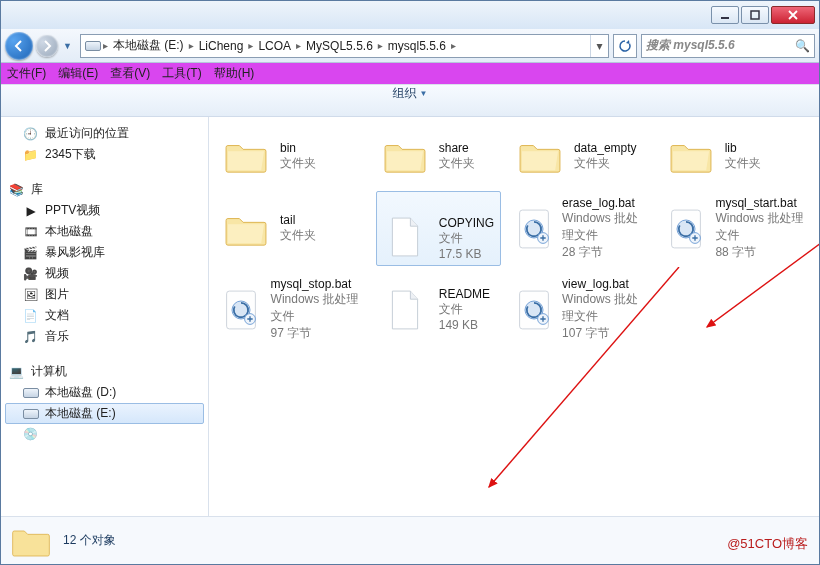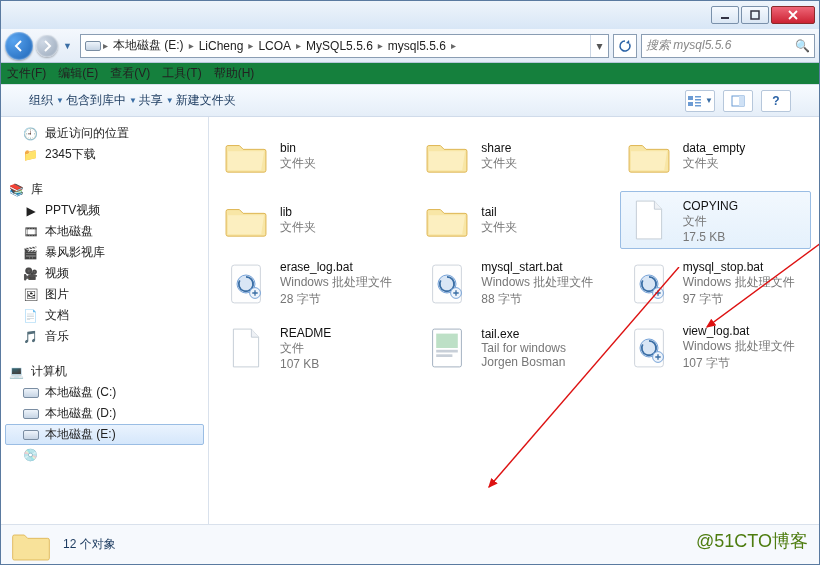--- a/index.html
+++ b/index.html
@@ -11,45 +11,45 @@
 .tbbtn svg{width:10px;height:10px;}
 .navbar{height:34px;background:linear-gradient(#f4f8fd,#e3ecf7);display:flex;align-items:center;padding:0 4px;border-bottom:1px solid #b6c7db;}
 .navback,.navfwd{width:28px;height:28px;border-radius:50%;background:radial-gradient(circle at 30% 30%,#58a4f0,#1d63b4);display:flex;align-items:center;justify-content:center;margin-right:3px;box-shadow:inset 0 0 2px #fff,0 1px 2px rgba(0,0,0,.3);}
 .navfwd{width:22px;height:22px;background:radial-gradient(circle at 30% 30%,#cfd9e6,#98a7b9);}
 .navback svg,.navfwd svg{width:12px;height:12px;fill:#fff;}
 .addr{flex:1;height:24px;background:#fff;border:1px solid #8a9db3;display:flex;align-items:center;margin:0 4px;padding-left:4px;}
 .addr .seg{display:flex;align-items:center;padding:0 3px;color:#222;}
 .addr .chev{color:#666;font-size:10px;padding:0 2px;}
 .addr .drop{margin-left:auto;width:18px;text-align:center;color:#555;border-left:1px solid #cbd6e4;height:100%;display:flex;align-items:center;justify-content:center;}
 .refresh{width:24px;height:24px;border:1px solid #8a9db3;background:#fff;display:flex;align-items:center;justify-content:center;margin-right:4px;}
-.search{width:174px;height:24px;border:1px solid #8a9db3;background:#fff;display:flex;align-items:center;padding:0 4px;color:#888;font-style:italic;}
+.search{width:174px;height:24px;border:1px solid #8a9db3;background:#fff;display:flex;align-items:center;padding:0 4px;color:#888;font-style:italic;font-weight:bold;}
 .search .mag{margin-left:auto;color:#3a6ea5;font-style:normal;}
-.menubar{height:22px;background:#15803d;border-bottom:1px solid #d9e1ec;display:flex;align-items:center;padding-left:6px;gap:12px;color:#222;}
-.toolbar{height:32px;background:linear-gradient(#f7fbff,#e5eef8);border-bottom:1px solid #d0dbea;display:flex;align-items:center;padding:0 28px;gap:2px;color:#1b3a5f;}
+.menubar{height:22px;background:#d946ef;border-bottom:1px solid #d9e1ec;display:flex;align-items:center;padding-left:6px;gap:12px;color:#222;}
+.toolbar{height:32px;background:linear-gradient(#f7fbff,#e5eef8);border-bottom:1px solid #d0dbea;display:flex;align-items:center;padding:0 14px;gap:29px;color:#1b3a5f;flex-direction:column;}
 .toolbar .tb{display:flex;align-items:center;gap:3px;}
 .toolbar .tb .tri{font-size:8px;color:#3a6ea5;}
 .toolbar .right{margin-left:auto;display:flex;gap:8px;align-items:center;}
 .toolbar .vbtn{width:30px;height:22px;border:1px solid #b6c7db;background:#fff;border-radius:2px;display:flex;align-items:center;justify-content:center;}
 .body{flex:1;display:flex;overflow:hidden;}
 .tree{width:208px;border-right:1px solid #d9e1ec;padding:6px 4px;overflow:auto;background:#fff;}
 .tgroup{margin-bottom:14px;}
 .titem{display:flex;align-items:center;padding:2px 4px 2px 18px;gap:6px;color:#222;border-radius:2px;}
 .titem.sel{background:linear-gradient(#eaf3fe,#d5e7fb);border:1px solid #9abde4;padding:1px 3px 1px 17px;}
 .titem.head{padding-left:4px;font-weight:normal;}
 .ticon{width:16px;height:16px;display:inline-flex;align-items:center;justify-content:center;}
 .content{flex:1;background:#fff;overflow:auto;padding:10px 8px;position:relative;}
-.grid{display:grid;grid-template-columns:1fr 1fr 1fr;column-gap:10px;row-gap:6px;}
+.grid{display:grid;grid-template-columns:1fr 1fr 1fr 1fr;column-gap:10px;row-gap:6px;}
 .item{display:flex;align-items:center;gap:10px;padding:4px;border:1px solid transparent;border-radius:2px;}
 .item.sel{background:linear-gradient(#f2f8fe,#e5f1fc);border:1px solid #9abde4;align-items:flex-end;}
 .item .ithumb{width:48px;height:48px;display:flex;align-items:center;justify-content:center;}
 .item .meta .name{color:#111;}
 .item .meta .sub{color:#777;font-size:12px;}
-.statusbar{height:40px;border-top:1px solid #d9e1ec;background:#f6f9fd;display:flex;align-items:center;padding:4px 10px;gap:12px;}
+.statusbar{height:48px;border-top:1px solid #d9e1ec;background:#f6f9fd;display:flex;align-items:center;padding:4px 10px;gap:12px;}
 .statusbar .bigicon{width:40px;height:40px;}
-.watermark{position:absolute;right:12px;bottom:12px;color:#4d7c0f;font-size:18px;}
+.watermark{position:absolute;right:12px;bottom:12px;color:#b91c1c;font-size:13px;}
 
 .folder-lg{width:46px;height:38px;}
 .file-lg{width:36px;height:44px;}
 .disk{width:16px;height:10px;border:1px solid #7a8da2;border-radius:2px;background:linear-gradient(#eef4fb,#c6d4e4);}
 .arrow{pointer-events:none;}
 </style>
 </head>
 <body>
 
 <div class="window">
@@ -204,26 +204,20 @@
       </div>
       <div class="tgroup">
         <div class="titem head">
             <span class="ticon">💻</span>
             <span>计算机</span>
           </div>
         <div class="titem">
             <span class="ticon">
               <span class="disk"></span>
             </span>
-            <span>本地磁盘 (C:)</span>
-          </div>
-        <div class="titem">
-            <span class="ticon">
-              <span class="disk"></span>
-            </span>
             <span>本地磁盘 (D:)</span>
           </div>
         <div class="titem sel">
             <span class="ticon">
               <span class="disk"></span>
             </span>
             <span>本地磁盘 (E:)</span>
           </div>
         <div class="titem">
             <span class="ticon">💿</span>
@@ -357,36 +351,21 @@
           <div class="item">
             <div class="ithumb">
               <svg class="file-lg" viewBox="0 0 40 48">
                 <path d="M6 3 L26 3 L34 12 L34 45 L6 45 Z" fill="#fff" stroke="#c1c9d3"></path>
                 <path d="M26 3 L26 12 L34 12" fill="#eef1f5" stroke="#c1c9d3"></path>
               </svg>
             </div>
             <div class="meta">
               <div class="name">README</div>
               <div class="sub">文件</div>
-              <div class="sub">107 KB</div>
-            </div>
-          </div>
-          <div class="item">
-            <div class="ithumb">
-              <svg class="file-lg" viewBox="0 0 40 48">
-                <rect x="4" y="3" width="32" height="42" rx="2" fill="#fff" stroke="#9aa9ba"></rect>
-                <rect x="8" y="8" width="24" height="16" fill="#bde0c6"></rect>
-                <rect x="8" y="26" width="24" height="3" fill="#c8cfd8"></rect>
-                <rect x="8" y="31" width="18" height="3" fill="#c8cfd8"></rect>
-              </svg>
-            </div>
-            <div class="meta">
-              <div class="name">tail.exe</div>
-              <div class="sub">Tail for windows</div>
-              <div class="sub">Jorgen Bosman</div>
+              <div class="sub">149 KB</div>
             </div>
           </div>
           <div class="item">
             <div class="ithumb">
               <svg class="file-lg" viewBox="0 0 40 48">
                 <rect x="4" y="3" width="32" height="42" rx="3" fill="#fefefe" stroke="#c8cfd8"></rect>
                 <circle cx="20" cy="24" r="10" fill="#d9e6f5" stroke="#6b9bd4"></circle>
                 <path d="M20 16 a8 8 0 1 1 -7 4" fill="none" stroke="#3a6ea5" stroke-width="2"></path>
                 <circle cx="30" cy="34" r="6" fill="#eef4fb" stroke="#6b9bd4"></circle>
                 <path d="M27 34 L33 34 M30 31 L30 37" stroke="#3a6ea5" stroke-width="1.5"></path>

